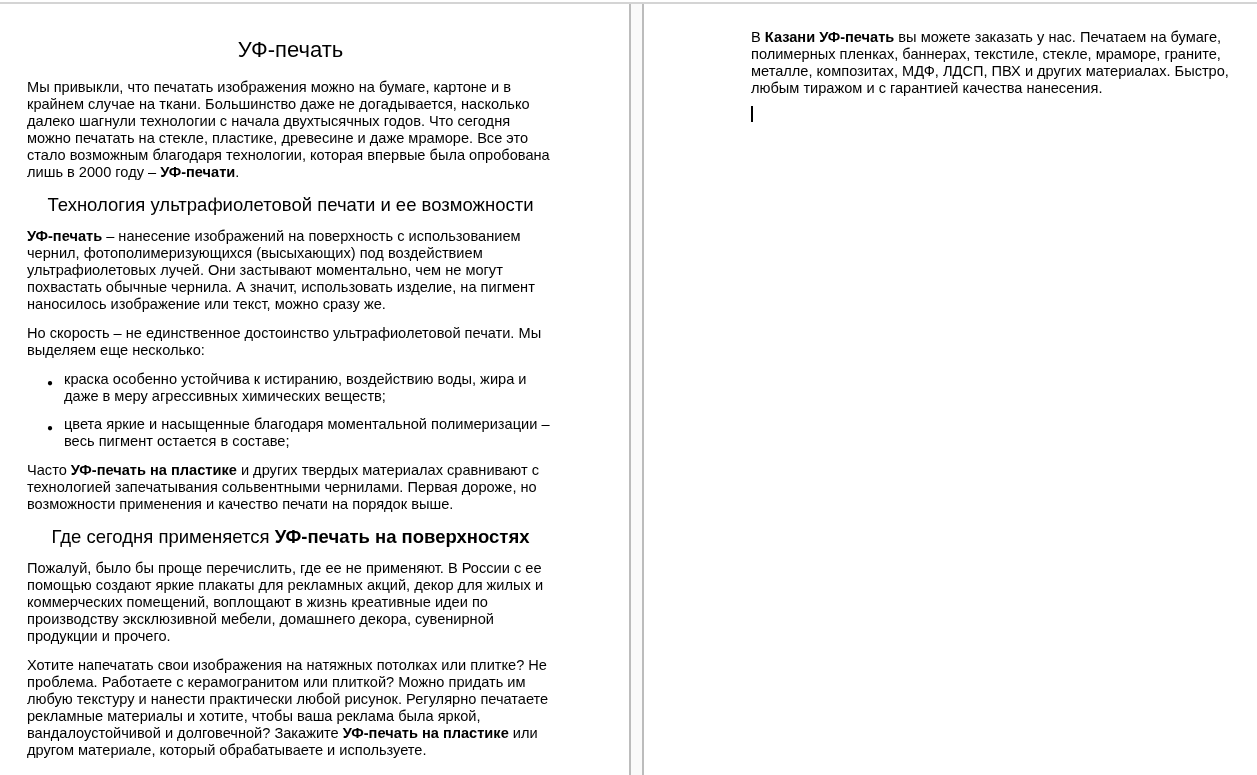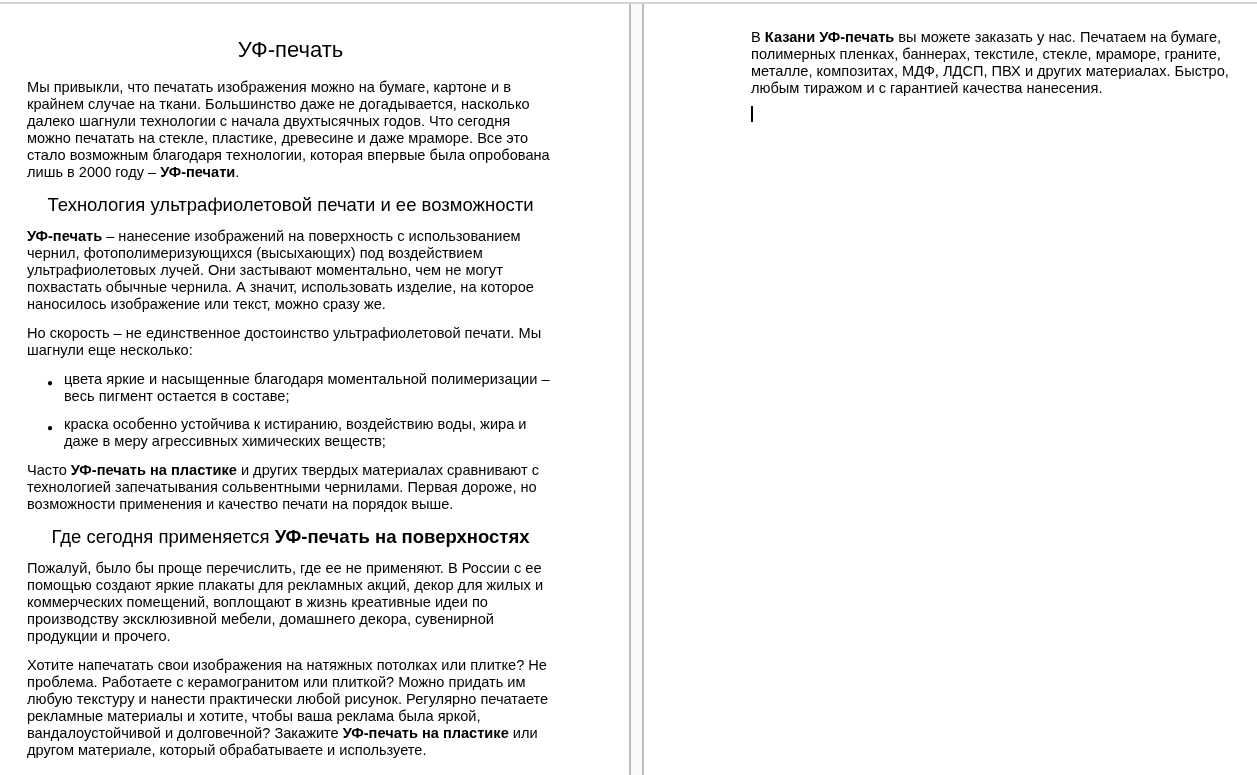--- a/index.html
+++ b/index.html
@@ -113,25 +113,25 @@
 
 <div class="viewport">
 
   <div class="top-border"></div>
 
   <div class="page page-left">
     <div class="page-content">
         <h1 class="doc-title"><span>УФ-печать</span></h1>
         <p class="doc-p"><span>Мы привыкли, что печатать изображения можно на бумаге, картоне и в крайнем случае на ткани. Большинство даже не догадывается, насколько далеко шагнули технологии с начала двухтысячных годов. Что сегодня можно печатать на стекле, пластике, древесине и даже мраморе. Все это стало возможным благодаря технологии, которая впервые была опробована лишь в 2000 году – </span><b>УФ-печати</b><span>.</span></p>
         <h2 class="doc-h2"><span>Технология ультрафиолетовой печати и ее возможности</span></h2>
-        <p class="doc-p"><b>УФ-печать</b><span> – нанесение изображений на поверхность с использованием чернил, фотополимеризующихся (высыхающих) под воздействием ультрафиолетовых лучей. Они застывают моментально, чем не могут похвастать обычные чернила. А значит, использовать изделие, на которое наносилось изображение или текст, можно сразу же.</span></p>
-        <p class="doc-p"><span>Но скорость – не единственное достоинство ультрафиолетовой печати. Мы шагнули еще несколько:</span></p>
+        <p class="doc-p"><b>УФ-печать</b><span> – нанесение изображений на поверхность с использованием чернил, фотополимеризующихся (высыхающих) под воздействием ультрафиолетовых лучей. Они застывают моментально, чем не могут похвастать обычные чернила. А значит, использовать изделие, на пигмент наносилось изображение или текст, можно сразу же.</span></p>
+        <p class="doc-p"><span>Но скорость – не единственное достоинство ультрафиолетовой печати. Мы выделяем еще несколько:</span></p>
         <ul class="doc-ul">
+          <li>краска особенно устойчива к истиранию, воздействию воды, жира и даже в меру агрессивных химических веществ;</li>
           <li>цвета яркие и насыщенные благодаря моментальной полимеризации – весь пигмент остается в составе;</li>
-          <li>краска особенно устойчива к истиранию, воздействию воды, жира и даже в меру агрессивных химических веществ;</li>
         </ul>
         <p class="doc-p"><span>Часто </span><b>УФ-печать на пластике</b><span> и других твердых материалах сравнивают с технологией запечатывания сольвентными чернилами. Первая дороже, но возможности применения и качество печати на порядок выше.</span></p>
         <h2 class="doc-h2"><span>Где сегодня применяется </span><b>УФ-печать на поверхностях</b></h2>
         <p class="doc-p"><span>Пожалуй, было бы проще перечислить, где ее не применяют. В России с ее помощью создают яркие плакаты для рекламных акций, декор для жилых и коммерческих помещений, воплощают в жизнь креативные идеи по производству эксклюзивной мебели, домашнего декора, сувенирной продукции и прочего.</span></p>
         <p class="doc-p"><span>Хотите напечатать свои изображения на натяжных потолках или плитке? Не проблема. Работаете с керамогранитом или плиткой? Можно придать им любую текстуру и нанести практически любой рисунок. Регулярно печатаете рекламные материалы и хотите, чтобы ваша реклама была яркой, вандалоустойчивой и долговечной? Закажите </span><b>УФ-печать на пластике</b><span> или другом материале, который обрабатываете и используете.</span></p>
       </div>
   </div>
 
   <div class="gutter"></div>
 

